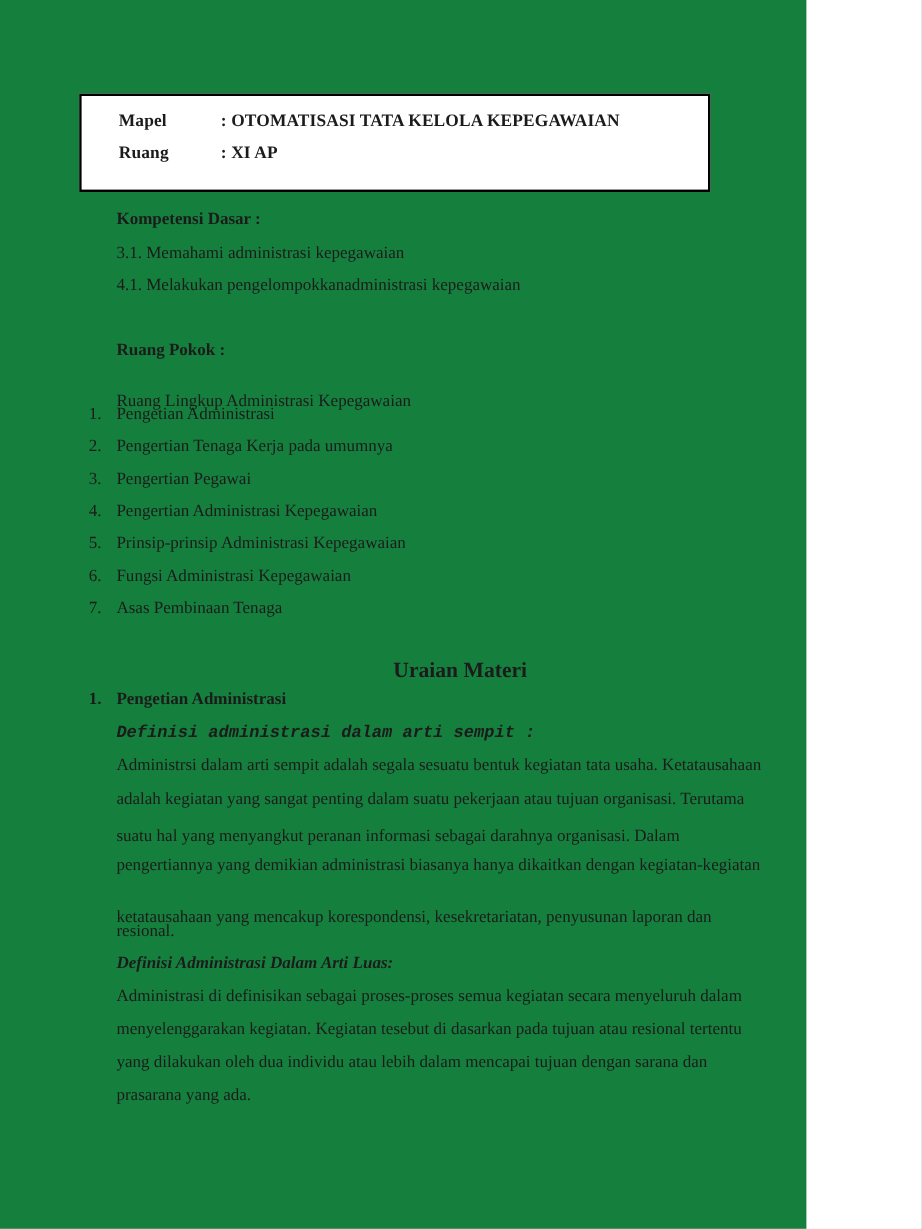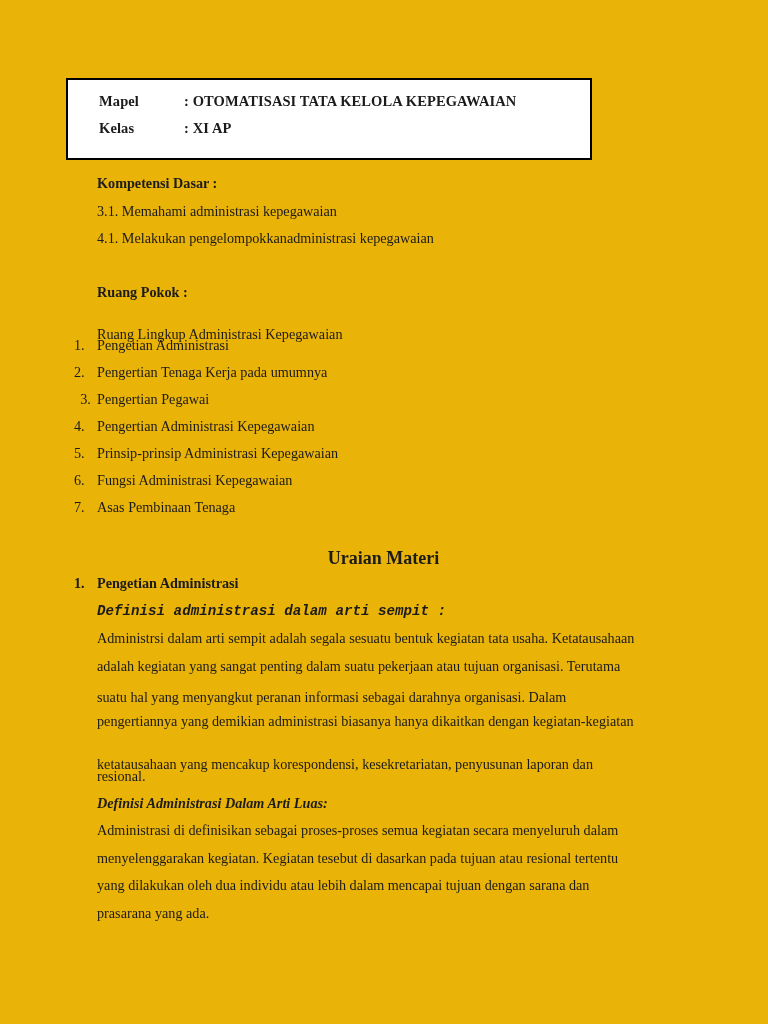--- a/index.html
+++ b/index.html
@@ -13,23 +13,23 @@
     height: 1024px;
     font-family: "Liberation Serif", "DejaVu Serif", serif;
     color: #1b1b1b;
     position: relative;
     overflow: hidden;
   }
 
   .page {
     position: absolute;
     left: 0; top: 0;
-    width: 768px;
+    width: 672px;
     height: 1024px;
-    background: #eab308;
+    background: #15803d;
   }
 
   
   .header-box {
     position: absolute;
     left: 66px;
     top: 78px;
     width: 526px;
     height: 82px;
     border: 2.5px solid #000;
@@ -99,39 +99,39 @@
 <body>
 
 <div class="page">
 
   <div class="header-box">
     <div class="header-row r1">
       <span class="header-label">Mapel</span>
       <span class="header-value">: OTOMATISASI TATA KELOLA KEPEGAWAIAN</span>
     </div>
     <div class="header-row r2">
-      <span class="header-label">Kelas</span>
+      <span class="header-label">Ruang</span>
       <span class="header-value">: XI AP</span>
     </div>
   </div>
 
   <div class="blk bold" style="top:176px;">Kompetensi  Dasar :</div>
   <div class="blk" style="top:204px;">3.1. Memahami administrasi kepegawaian</div>
   <div class="blk" style="top:231px;">4.1. Melakukan pengelompokkanadministrasi kepegawaian</div>
 
   <div class="blk bold" style="top:285px;">Ruang Pokok :</div>
   <div class="blk" style="top:327px;text-align:center;">Ruang Lingkup Administrasi Kepegawaian</div>
 
   <div class="li" style="top:338px;">
     <span class="num">1.</span><span>Pengetian Administrasi</span>
   </div>
   <div class="li" style="top:365px;">
     <span class="num">2.</span><span>Pengertian Tenaga Kerja pada umumnya</span>
   </div>
-  <div class="li" style="top:392px;text-align:center;">
+  <div class="li" style="top:392px;">
     <span class="num">3.</span><span>Pengertian Pegawai</span>
   </div>
   <div class="li" style="top:419px;">
     <span class="num">4.</span><span>Pengertian Administrasi Kepegawaian</span>
   </div>
   <div class="li" style="top:446px;">
     <span class="num">5.</span><span>Prinsip-prinsip Administrasi Kepegawaian</span>
   </div>
   <div class="li" style="top:473px;">
     <span class="num">6.</span><span>Fungsi Administrasi Kepegawaian</span>

